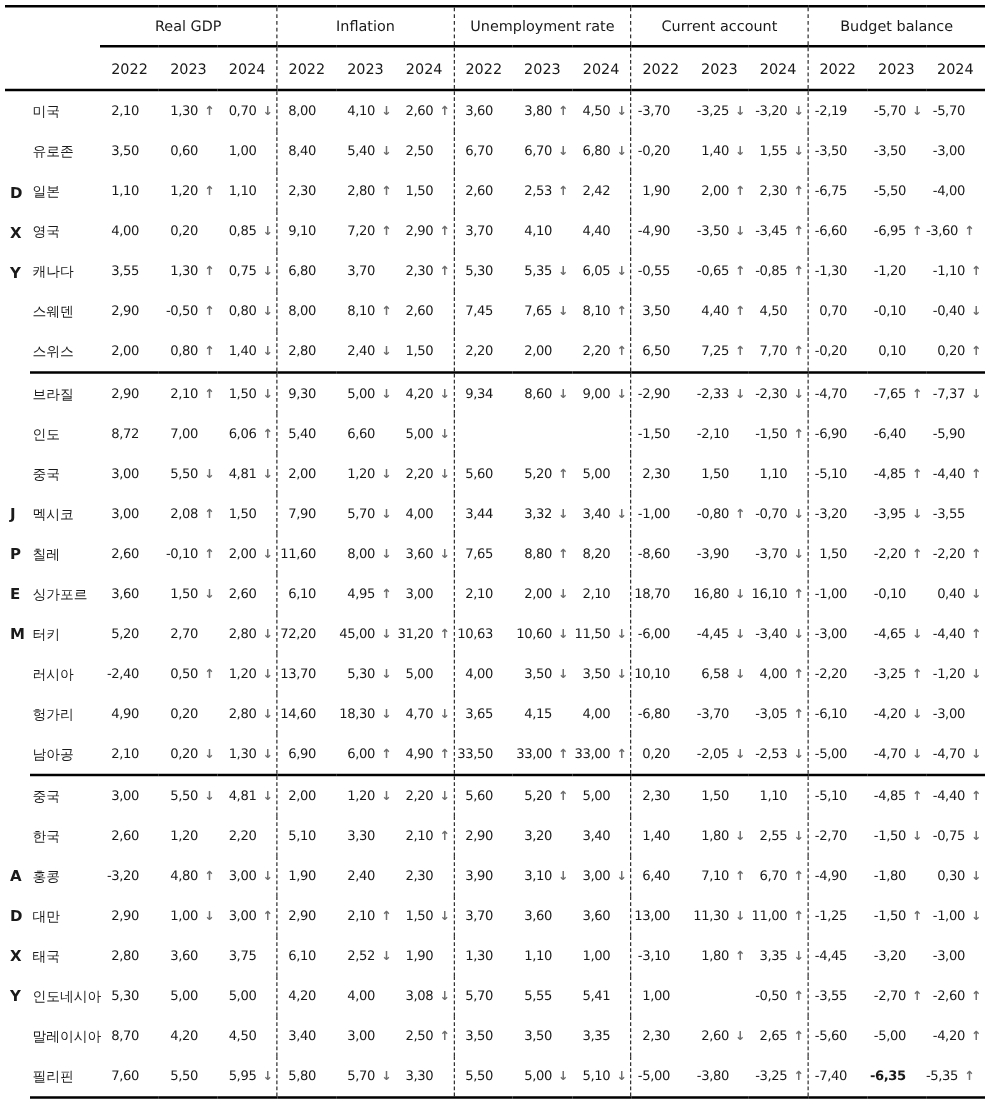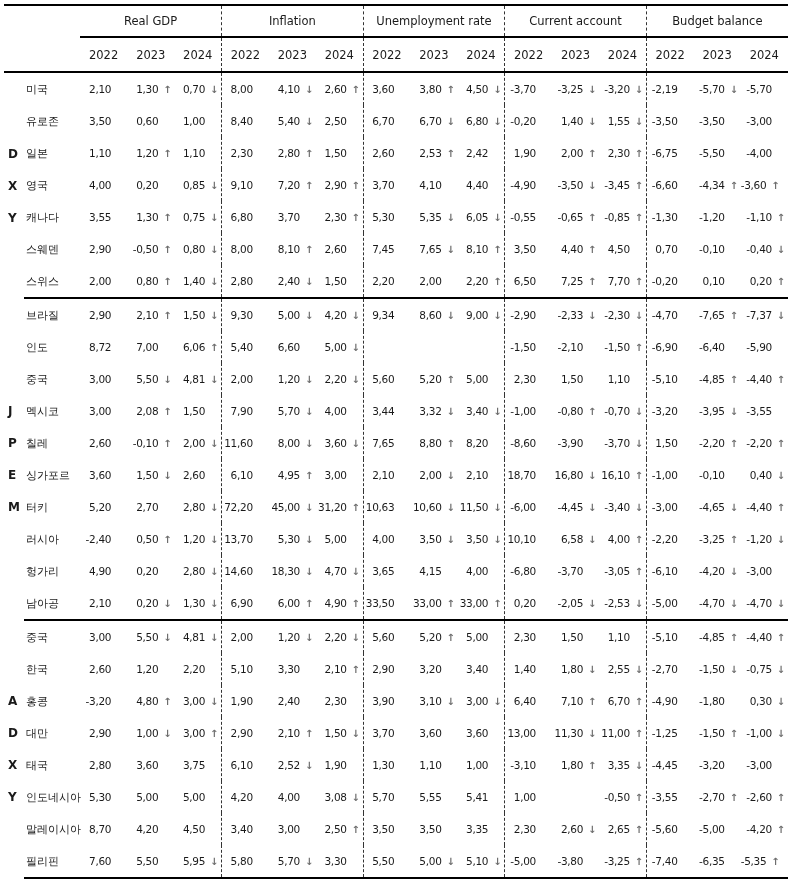--- a/index.html
+++ b/index.html
@@ -144,21 +144,21 @@
         <td class="v vsep" style="padding-right: 2px;"><span class="num">9,10</span><span class="arr"></span></td>
         <td class="v" style="padding-right: 2px;"><span class="num">7,20</span><span class="arr">↑</span></td>
         <td class="v" style="padding-right: 2px;"><span class="num">2,90</span><span class="arr">↑</span></td>
         <td class="v vsep" style="padding-right: 2px;"><span class="num">3,70</span><span class="arr"></span></td>
         <td class="v" style="padding-right: 2px;"><span class="num">4,10</span><span class="arr"></span></td>
         <td class="v" style="padding-right: 2px;"><span class="num">4,40</span><span class="arr"></span></td>
         <td class="v vsep" style="padding-right: 2px;"><span class="num">-4,90</span><span class="arr"></span></td>
         <td class="v" style="padding-right: 2px;"><span class="num">-3,50</span><span class="arr">↓</span></td>
         <td class="v" style="padding-right: 2px;"><span class="num">-3,45</span><span class="arr">↑</span></td>
         <td class="v vsep" style="padding-right: 2px;"><span class="num">-6,60</span><span class="arr"></span></td>
-        <td class="v" style="padding-right: 2px;"><span class="num">-4,34</span><span class="arr">↑</span></td>
+        <td class="v" style="padding-right: 2px;"><span class="num">-6,95</span><span class="arr">↑</span></td>
         <td class="v" style="padding-right: 8px;"><span class="num">-3,60</span><span class="arr">↑</span></td>
       </tr>
       <tr>
         <td class="name">캐나다</td>
         <td class="v" style="padding-right: 2px;"><span class="num">3,55</span><span class="arr"></span></td>
         <td class="v" style="padding-right: 2px;"><span class="num">1,30</span><span class="arr">↑</span></td>
         <td class="v" style="padding-right: 2px;"><span class="num">0,75</span><span class="arr">↓</span></td>
         <td class="v vsep" style="padding-right: 2px;"><span class="num">6,80</span><span class="arr"></span></td>
         <td class="v" style="padding-right: 2px;"><span class="num">3,70</span><span class="arr"></span></td>
         <td class="v" style="padding-right: 2px;"><span class="num">2,30</span><span class="arr">↑</span></td>
@@ -538,17 +538,17 @@
         <td class="v vsep" style="padding-right: 2px;"><span class="num">5,80</span><span class="arr"></span></td>
         <td class="v" style="padding-right: 2px;"><span class="num">5,70</span><span class="arr">↓</span></td>
         <td class="v" style="padding-right: 2px;"><span class="num">3,30</span><span class="arr"></span></td>
         <td class="v vsep" style="padding-right: 2px;"><span class="num">5,50</span><span class="arr"></span></td>
         <td class="v" style="padding-right: 2px;"><span class="num">5,00</span><span class="arr">↓</span></td>
         <td class="v" style="padding-right: 2px;"><span class="num">5,10</span><span class="arr">↓</span></td>
         <td class="v vsep" style="padding-right: 2px;"><span class="num">-5,00</span><span class="arr"></span></td>
         <td class="v" style="padding-right: 2px;"><span class="num">-3,80</span><span class="arr"></span></td>
         <td class="v" style="padding-right: 2px;"><span class="num">-3,25</span><span class="arr">↑</span></td>
         <td class="v vsep" style="padding-right: 2px;"><span class="num">-7,40</span><span class="arr"></span></td>
-        <td class="v" style="padding-right: 2px;"><span class="num">-6,35</span><span class="arr"></span></td>
+        <td class="v" style="padding-right: 2px; font-weight: bold;"><span class="num">-6,35</span><span class="arr"></span></td>
         <td class="v" style="padding-right: 12px;"><span class="num">-5,35</span><span class="arr">↑</span></td>
       </tr>
     </tbody>
 </table>
 
 </body></html>

